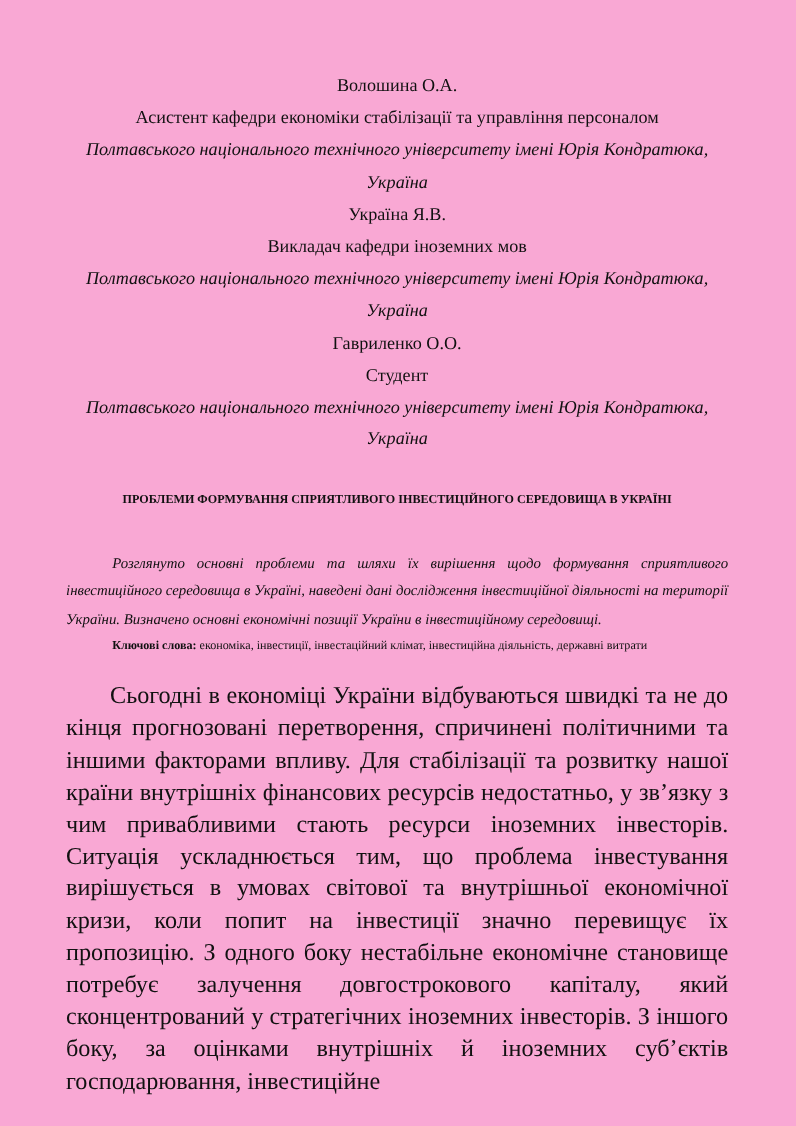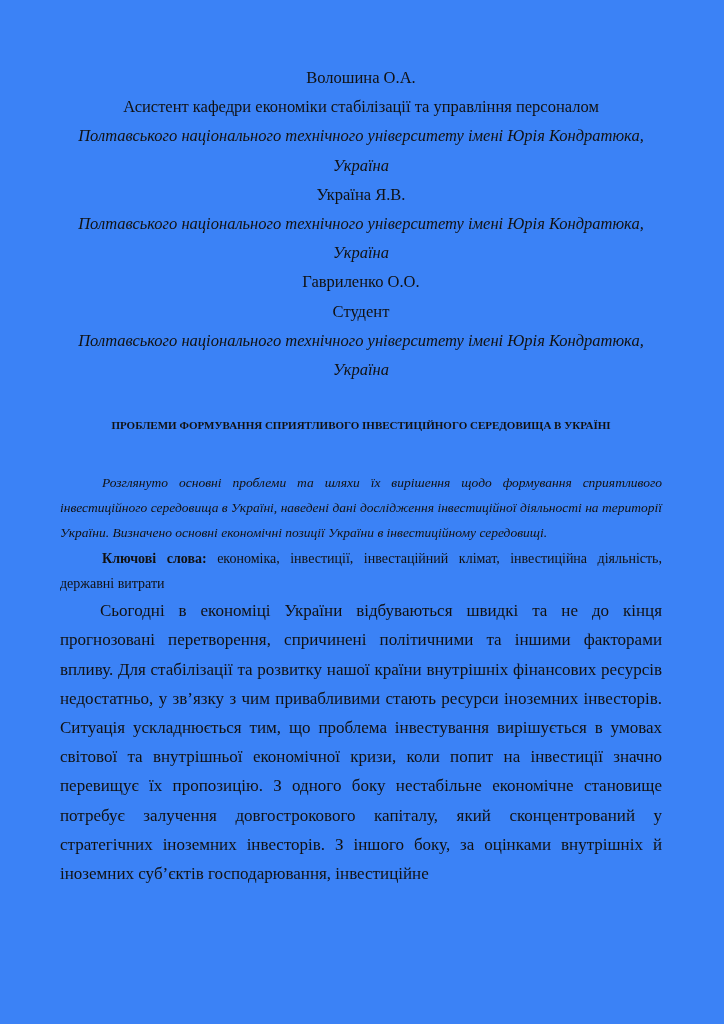--- a/index.html
+++ b/index.html
@@ -2,21 +2,21 @@
 <html><head>
 <meta charset="utf-8">
 <style>
   * { margin: 0; padding: 0; box-sizing: border-box; }
   html, body { background: #ffffff; }
   .page {
     position: relative;
     width: 724px;
     height: 1024px;
     margin: 0 auto;
-    background: #3b82f6;
+    background: #f9a8d4;
     color: #111111;
     font-family: "Liberation Serif", "DejaVu Serif", serif;
     padding: 63px 62px 0 60px;
     overflow: hidden;
   }
   .authors-block p {
     text-align: center;
     font-size: 16.5px;
     line-height: 29.2px;
     font-weight: normal;
@@ -34,45 +34,47 @@
     margin-top: 29px;
   }
   .abstract-text {
     font-size: 13.5px;
     line-height: 25.3px;
     font-style: italic;
     text-align: justify;
     text-indent: 42px;
   }
   .keywords-line {
-    font-size: 14px;
+    font-size: 11px;
     line-height: 25.3px;
     text-align: justify;
     text-indent: 42px;
   }
   .keywords-label { font-weight: bold; }
   .body-paragraph {
-    font-size: 17px;
+    margin-top: 17px;
+    font-size: 22px;
     line-height: 29.2px;
     text-align: justify;
     text-indent: 40px;
   }
 </style>
 </head>
 <body>
 
 <div class="page">
 
   <section class="authors-block">
     <p class="author-name">Волошина О.А.</p>
     <p class="author-position">Асистент кафедри економіки стабілізації та управління персоналом</p>
     <p class="italic">Полтавського національного технічного університету імені Юрія Кондратюка,</p>
     <p class="italic">Україна</p>
 
     <p class="author-name">Україна Я.В.</p>
+    <p class="author-position">Викладач кафедри іноземних мов</p>
     <p class="italic">Полтавського національного технічного університету імені Юрія Кондратюка,</p>
     <p class="italic">Україна</p>
 
     <p class="author-name">Гавриленко О.О.</p>
     <p class="author-position">Студент</p>
     <p class="italic">Полтавського національного технічного університету імені Юрія Кондратюка,</p>
     <p class="italic">Україна</p>
   </section>
 
   <h1 class="article-title">ПРОБЛЕМИ ФОРМУВАННЯ СПРИЯТЛИВОГО ІНВЕСТИЦІЙНОГО СЕРЕДОВИЩА В УКРАЇНІ</h1>

